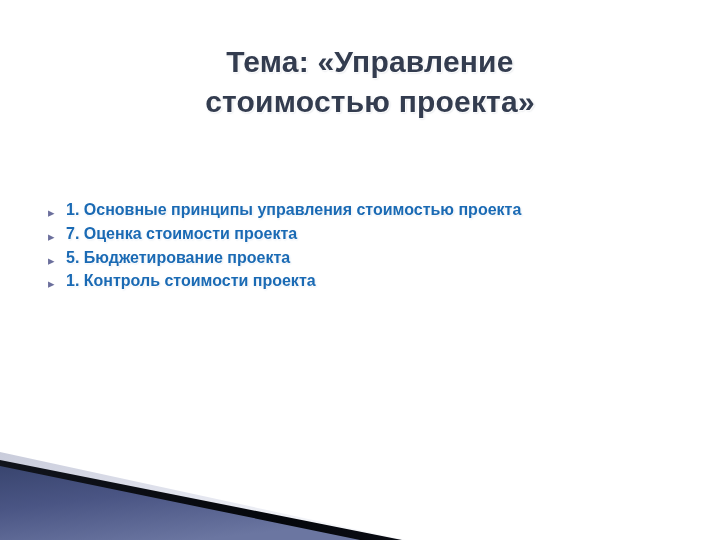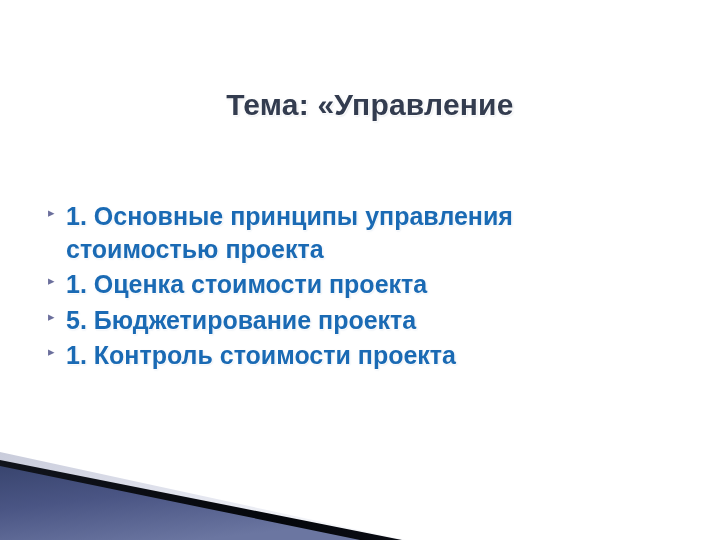--- a/index.html
+++ b/index.html
@@ -43,21 +43,20 @@
     font-weight: bold;
     line-height: 1.32;
     letter-spacing: 0.2px;
     color: #333c4f;
     text-shadow:
        0 0 3px #ffffff,
        1px 1px 0 rgba(255,255,255,0.85),
       -1px -1px 0 rgba(255,255,255,0.55),
        1px 1px 2px rgba(120,130,150,0.40);
     white-space: nowrap;
-    margin-top: 43px;
   }
 
   
   .bullets {
     position: absolute;
     left: 48px;
     top: 200px;
     width: 560px;
     margin: 0;
     padding: 0;
@@ -77,21 +76,21 @@
     margin-top: 6px;
     font-size: 13px;
     line-height: 1;
     color: #6b6f9c;
     text-shadow: 0 0 2px #ffffff;
     user-select: none;
   }
 
   .bullet-text {
     flex: 1 1 auto;
-    font-size: 25px;
+    font-size: 16px;
     font-weight: bold;
     line-height: 1.30;
     color: #1a6ab4;
     text-shadow:
        0 0 3px #ffffff,
        0.6px 0.6px 0 rgba(255,255,255,0.8),
        0.8px 0.8px 1.6px rgba(150,175,205,0.45);
   }
 </style>
 </head>
@@ -120,32 +119,33 @@
 
     <polygon points="0,22 405,110 255,110 0,46" fill="url(#silverGrad)"></polygon>
 
     <polygon points="0,30 402,110 355,110 0,43" fill="url(#blackGrad)"></polygon>
 
     <polygon points="0,36 360,110 0,110" fill="url(#navyGrad)"></polygon>
   </svg>
 
   <div class="title-block">
     <span class="title-line">Тема: «Управление</span>
+    <span class="title-line">стоимостью проекта»</span>
   </div>
 
   <ul class="bullets">
 
     <li class="bullet-item">
       <span class="bullet-marker">▸</span>
       <span class="bullet-text">1. Основные принципы управления стоимостью проекта</span>
     </li>
 
     <li class="bullet-item">
       <span class="bullet-marker">▸</span>
-      <span class="bullet-text">1. Оценка стоимости проекта</span>
+      <span class="bullet-text">7. Оценка стоимости проекта</span>
     </li>
 
     <li class="bullet-item">
       <span class="bullet-marker">▸</span>
       <span class="bullet-text">5. Бюджетирование проекта</span>
     </li>
 
     <li class="bullet-item">
       <span class="bullet-marker">▸</span>
       <span class="bullet-text">1. Контроль стоимости проекта</span>

